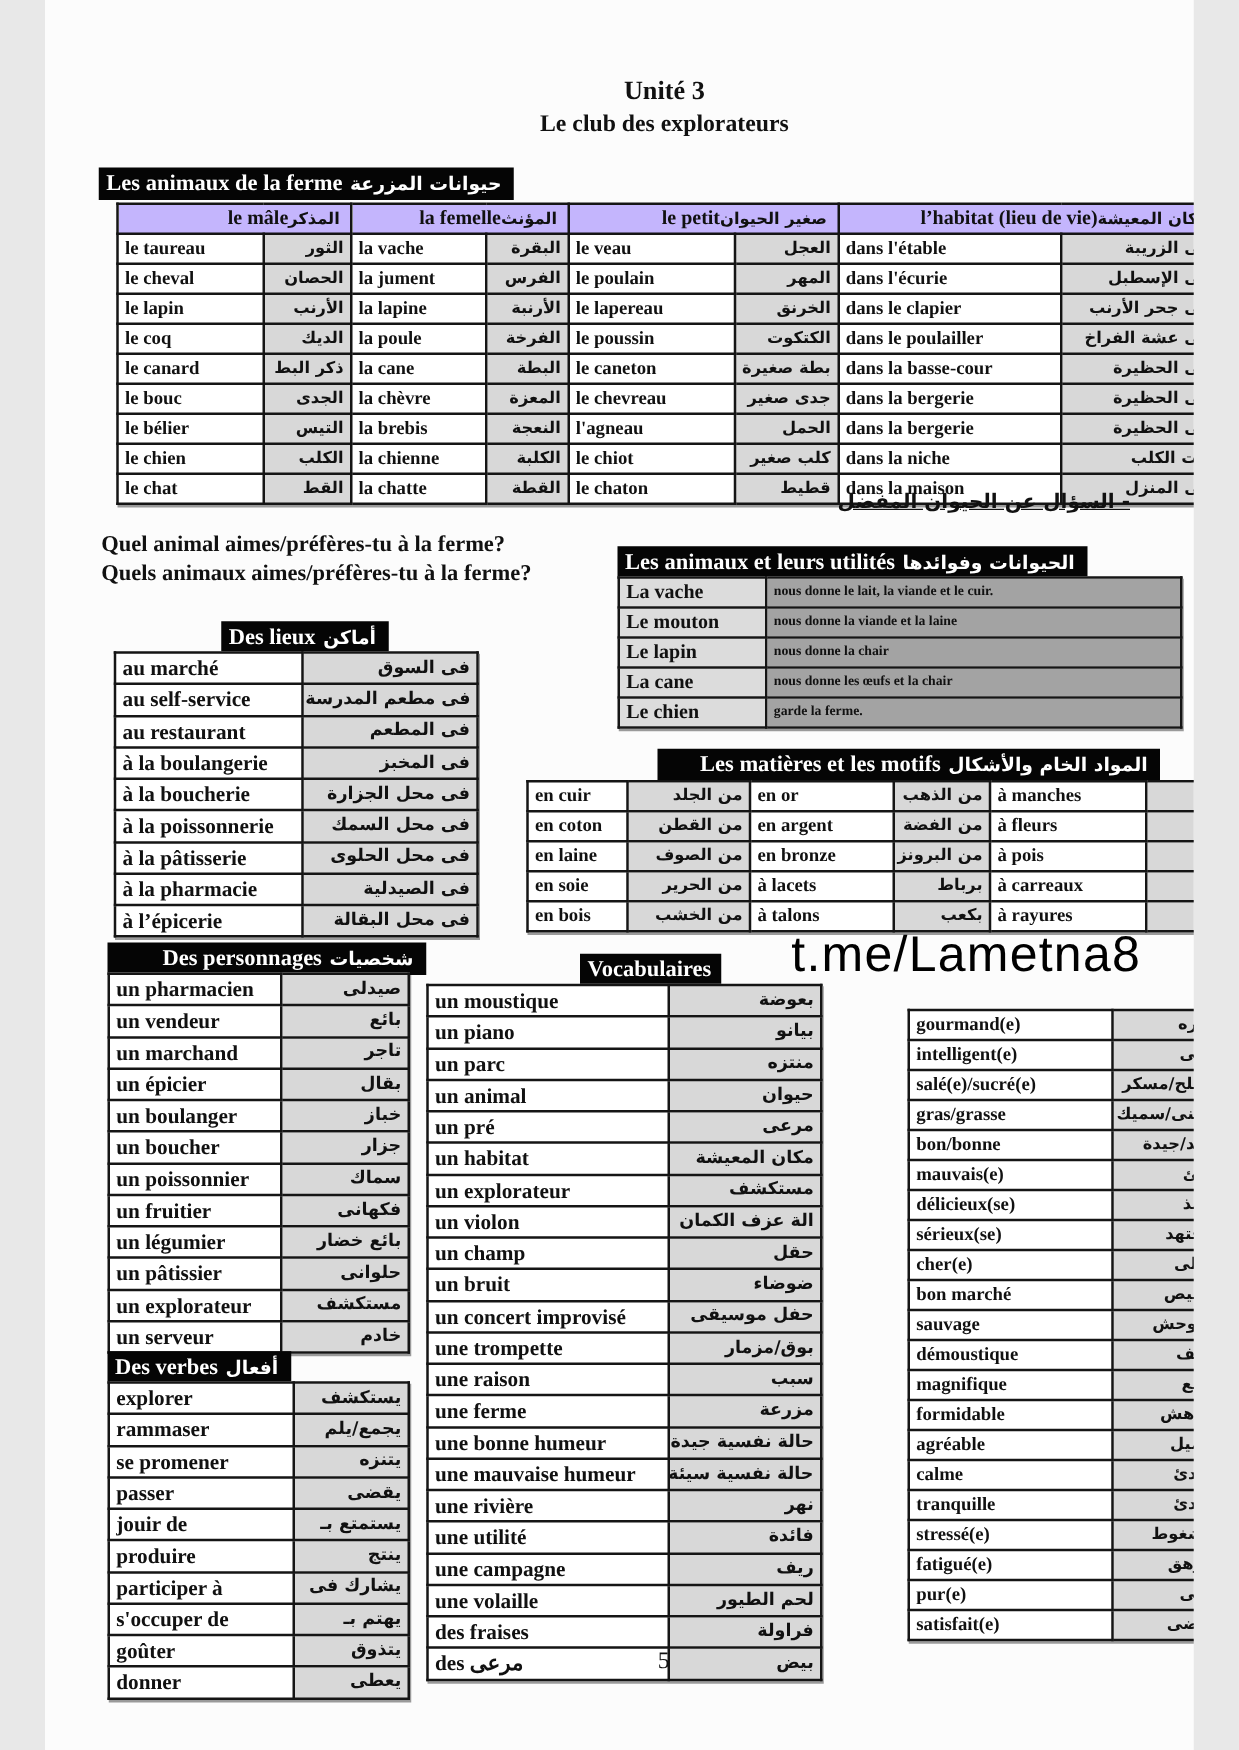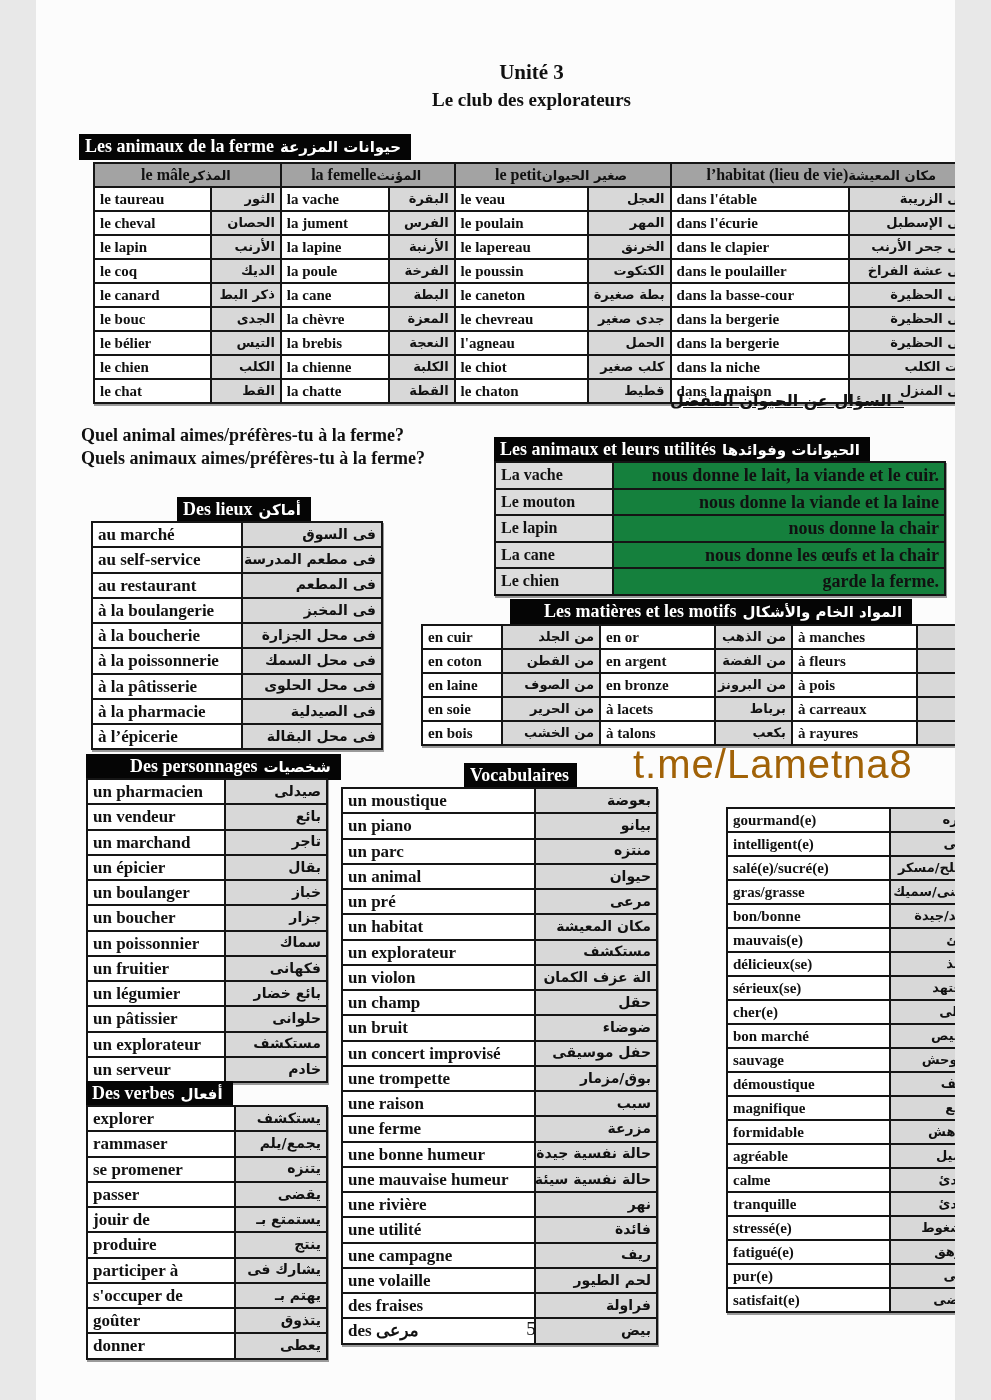--- a/index.html
+++ b/index.html
@@ -35,27 +35,27 @@
   }
   table.tbl td,table.tbl th{
     border:2px solid #151515;
     padding:1px 5px;
     font-weight:bold;
     overflow:hidden;
     white-space:nowrap;
     line-height:1.25;
   }
   table.tbl th{
-    background:#a3a3a3;text-align:center;font-size:16px;
+    background:#c4b5fd;text-align:right;font-size:16px;
   }
   th .har{font-family:"DejaVu Sans",sans-serif;font-size:13px;margin-right:3px;}
   .cell-fr{background:#fff;text-align:left;font-size:15px;}
   .cell-ar{background:#d8d8d8;text-align:right;font-family:"DejaVu Sans",sans-serif;font-size:13px;}
   .cell-animal{background:#dcdcdc;text-align:left;font-size:16px;}
-  .cell-desc{background:#15803d;text-align:right;font-size:18px;font-weight:bold;}
+  .cell-desc{background:#a3a3a3;text-align:left;font-size:11px;font-weight:bold;}
   
   .bigfr .cell-fr{font-size:17px;}
   .bigfr .cell-ar{font-size:14px;}
   .farm td{height:20px;}
   .util td{height:20px;}
   .places td{height:21px;}
   .materials td{height:20px;}
   .chars td{height:20px;}
   .vocab td{height:20px;}
   .adjs td{height:20px;}
@@ -63,21 +63,21 @@
   
   .note-ar{
     font-family:"DejaVu Sans",sans-serif;
     font-weight:bold;font-size:16px;
     text-decoration:underline;
     direction:rtl;
   }
   .questions{font-weight:bold;font-size:18px;line-height:1.3;}
   .watermark{
     font-family:"Liberation Sans","DejaVu Sans",sans-serif;
-    font-size:40px;color:#a16207;letter-spacing:1px;
+    font-size:40px;color:#000000;letter-spacing:1px;
   }
   .page-num{font-size:19px;font-weight:normal;text-align:center;}
 </style>
 </head>
 <body>
 
 <div class="page">
 
   <div class="abs doc-title">
     <div class="l1">Unité 3</div>
@@ -280,21 +280,21 @@
           <td class="cell-fr">à la pharmacie</td>
           <td class="cell-ar" dir="rtl">فى الصيدلية</td>
         </tr>
         <tr>
           <td class="cell-fr">à l’épicerie</td>
           <td class="cell-ar" dir="rtl">فى محل البقالة</td>
         </tr>
       </tbody>
   </table>
 
-  <div class="abs bar" style="left:474px;top:599px;padding-left:34px;">
+  <div class="abs bar" style="left:490px;top:599px;padding-left:34px;">
     <span>Les matières et les motifs</span><span class="bar-ar">المواد الخام والأشكال</span>
   </div>
   <table class="tbl materials" style="left:385px;top:624px;width:603px;">
     <colgroup>
       <col style="width:80px">
         <col style="width:98px">
       <col style="width:115px">
         <col style="width:77px">
       <col style="width:125px">
         <col style="width:108px">

